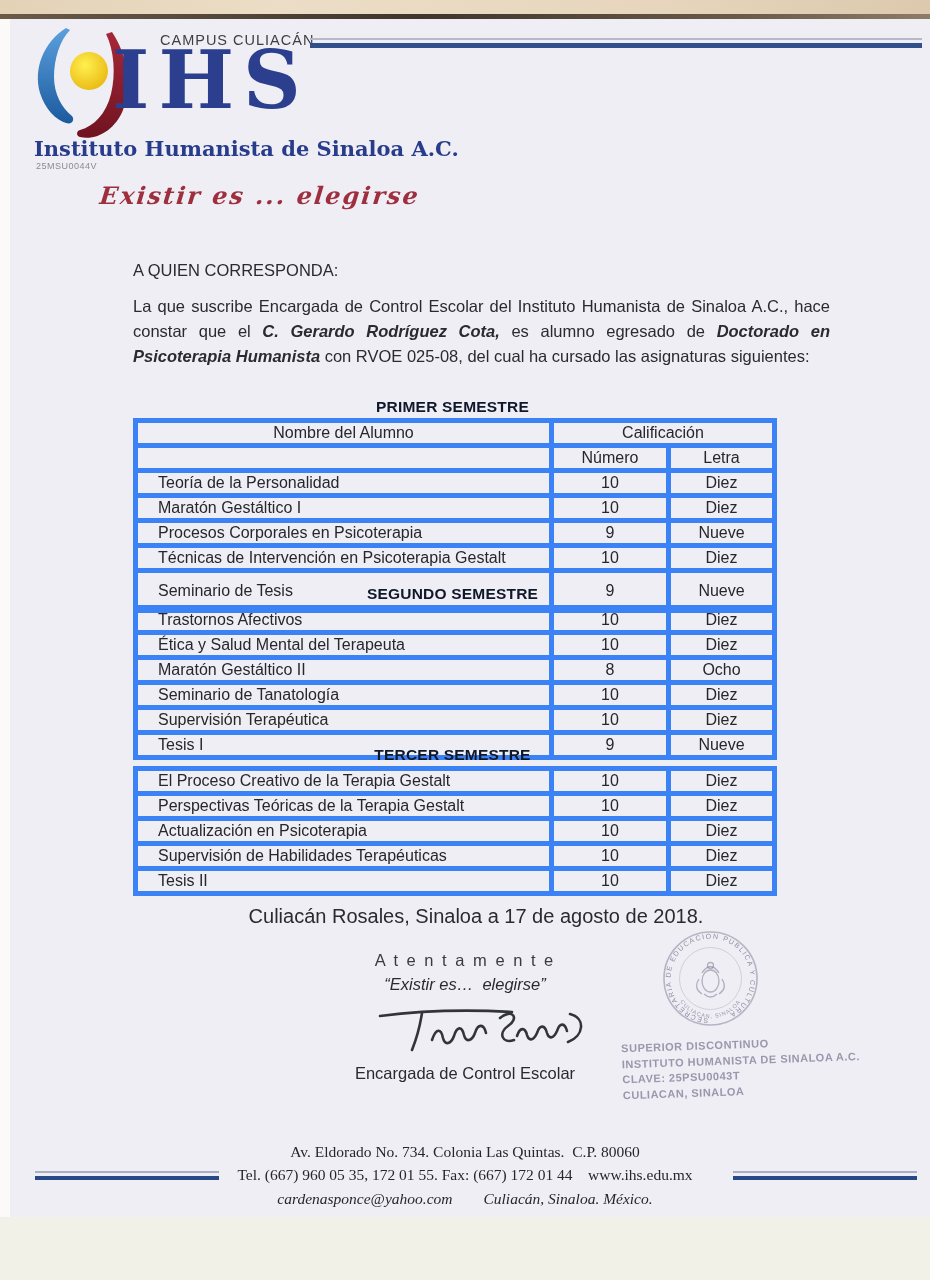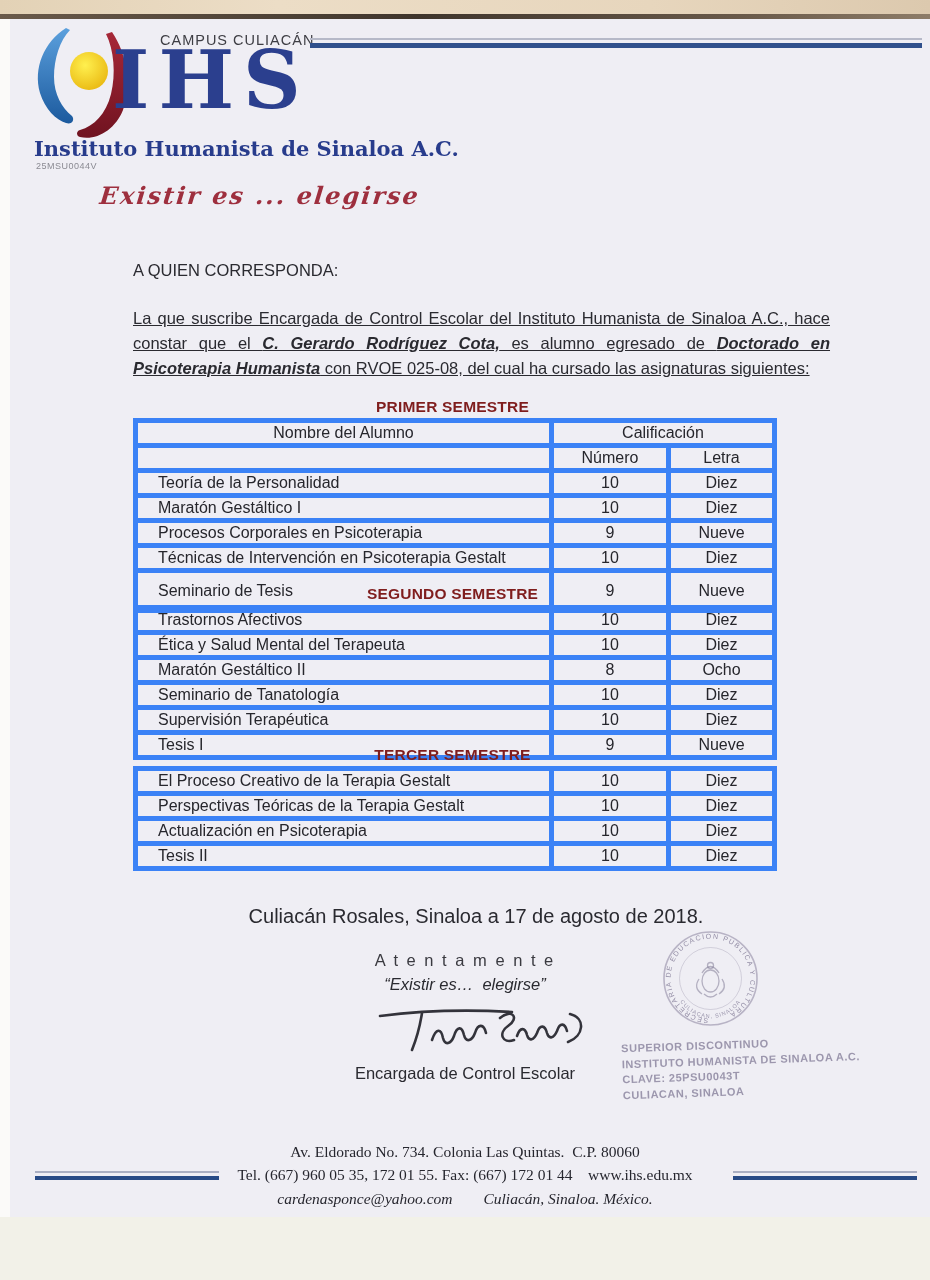--- a/index.html
+++ b/index.html
@@ -22,27 +22,27 @@
   #acronym{left:112px;top:40px;font-family:"DejaVu Serif","Liberation Serif",serif;
            font-weight:bold;font-size:80px;color:#2b3f8e;letter-spacing:9px;line-height:1;}
   #institute-name{left:34px;top:136px;font-family:"DejaVu Serif","Liberation Serif",serif;
            font-weight:bold;font-size:21px;color:#283c8c;}
   #registry-code{left:36px;top:161px;font-size:9px;color:#8a8a92;letter-spacing:.5px;}
   #slogan{left:100px;top:181px;font-family:"DejaVu Serif","Liberation Serif",serif;
            font-style:italic;font-weight:bold;font-size:24px;color:#9e2f3e;letter-spacing:2px;transform:skewX(-6deg);}
 
   
   #salutation{left:133px;top:261px;font-size:16.5px;color:#2a2a30;}
-  #letter-body{left:133px;top:306px;width:697px;font-size:16.5px;color:#2a2a30;
-               line-height:25px;text-align:justify;text-decoration:underline;}
+  #letter-body{left:133px;top:294px;width:697px;font-size:16.5px;color:#2a2a30;
+               line-height:25px;text-align:justify;}
   .bi{font-weight:bold;font-style:italic;}
 
   
   .sem-block{width:639px;left:133px;}
-  .sem-title{text-align:center;font-weight:bold;font-size:15.5px;color:#7f1d1d;letter-spacing:.2px;margin-bottom:2px;}
+  .sem-title{text-align:center;font-weight:bold;font-size:15.5px;color:#0f172a;letter-spacing:.2px;margin-bottom:2px;}
   table.grades{border-collapse:collapse;table-layout:fixed;width:639px;border:2px solid #5f5f66;}
   table.grades td{border:5px solid #3b82f6;font-size:16px;color:#26262c;overflow:hidden;white-space:nowrap;}
   td.course{padding-left:20px;text-align:left;}
   td.center{text-align:center;}
   #sem-0{top:398px;} #sem-1{top:585px;} #sem-2{top:746px;}
 
   
   #date-line{left:144px;top:905px;width:664px;text-align:center;font-size:20px;color:#2a2a30;}
   #attentively{left:133px;top:951px;width:664px;text-align:center;font-size:16.5px;color:#3a3a40;letter-spacing:2px;}
   #quote-line{left:133px;top:975px;width:664px;text-align:center;font-size:16.5px;color:#2a2a30;
@@ -211,20 +211,25 @@
             <td class="center">10</td>
             <td class="center">Diez</td>
           </tr>
           <tr style="height: 24px;">
             <td class="course">Perspectivas Teóricas de la Terapia Gestalt</td>
             <td class="center">10</td>
             <td class="center">Diez</td>
           </tr>
           <tr style="height: 24px;">
             <td class="course">Actualización en Psicoterapia</td>
+            <td class="center">10</td>
+            <td class="center">Diez</td>
+          </tr>
+          <tr style="height: 24px;">
+            <td class="course">Supervisión de Habilidades Terapéuticas</td>
             <td class="center">10</td>
             <td class="center">Diez</td>
           </tr>
           <tr style="height: 24px;">
             <td class="course">Tesis II</td>
             <td class="center">10</td>
             <td class="center">Diez</td>
           </tr>
         </tbody>
       </table>

